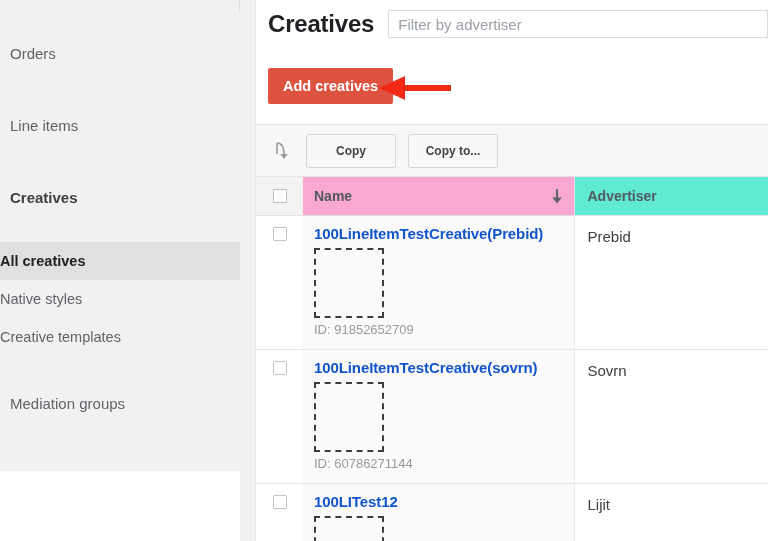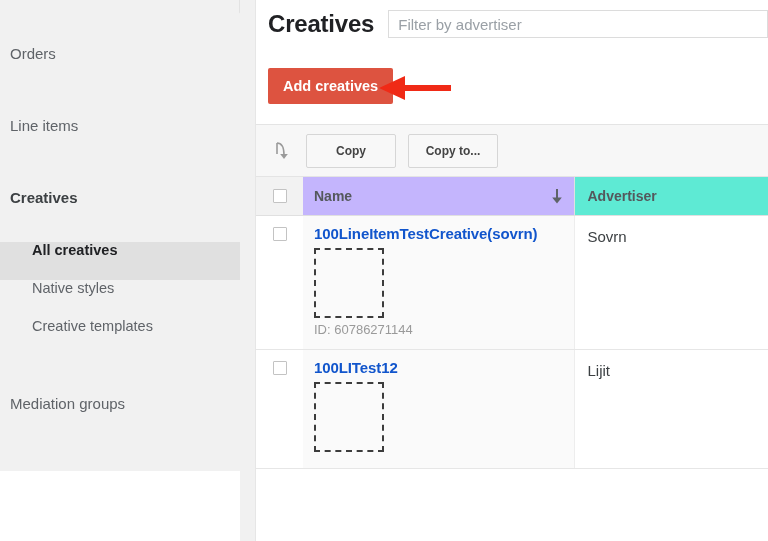--- a/index.html
+++ b/index.html
@@ -32,22 +32,21 @@
     position:relative;
   }
   .nav-item {
     height:34px; display:flex; align-items:center;
     padding-left:10px;
     font-size:15px; color:#5f6368;
     white-space:nowrap;
   }
   .nav-item.group-title { font-weight:bold; color:#3c4043; }
   .nav-sub {
-    height:38px; display:flex; 
-    padding-left:32px;
+    height:38px; display:flex; align-items:center;
     font-size:14.5px; color:#5f6368;
     white-space:nowrap;
     width:255px;
   }
   .nav-sub.selected {
     background:#e0e0e0;
     color:#202124;
     font-weight:bold;
   }
   .sp-1 { height:36px; }
@@ -159,21 +158,21 @@
     color:#54585c;
     text-align:left;
     vertical-align:middle;
     padding:0;
   }
   .th-name-inner {
     display:flex; align-items:center; justify-content:space-between;
     padding:0 10px 0 11px;
   }
   .th-adv-inner { padding-left:13px; }
-  .tbl thead th.h-name { border-right:1px solid #e0e0e0; background:#c4b5fd; }
+  .tbl thead th.h-name { border-right:1px solid #e0e0e0; background:#f9a8d4; }
   .tbl thead th.h-chk  { background:#f2f2f2; }
 
   .tbl tbody td {
     border-bottom:1px solid #e6e6e6;
     vertical-align:top;
     padding:0;
     background:#fff;
   }
   .tbl tbody td.c-name-cell {
     border-right:1px solid #ededed;
@@ -313,20 +312,31 @@
           </th>
           <th>
             <div class="th-adv-inner">
               <span>Advertiser</span>
             </div>
           </th>
         </tr>
       </thead>
       <tbody>
 
+        <tr>
+          <td class="c-chk-cell">
+            <span class="chk"></span>
+          </td>
+          <td class="c-name-cell">
+            <a class="row-link">100LineItemTestCreative(Prebid)</a>
+            <div class="thumb-ph"></div>
+            <div class="row-id">ID: 91852652709</div>
+          </td>
+          <td class="c-adv-cell">Prebid</td>
+        </tr>
 
         <tr>
           <td class="c-chk-cell">
             <span class="chk"></span>
           </td>
           <td class="c-name-cell">
             <a class="row-link">100LineItemTestCreative(sovrn)</a>
             <div class="thumb-ph"></div>
             <div class="row-id">ID: 60786271144</div>
           </td>

